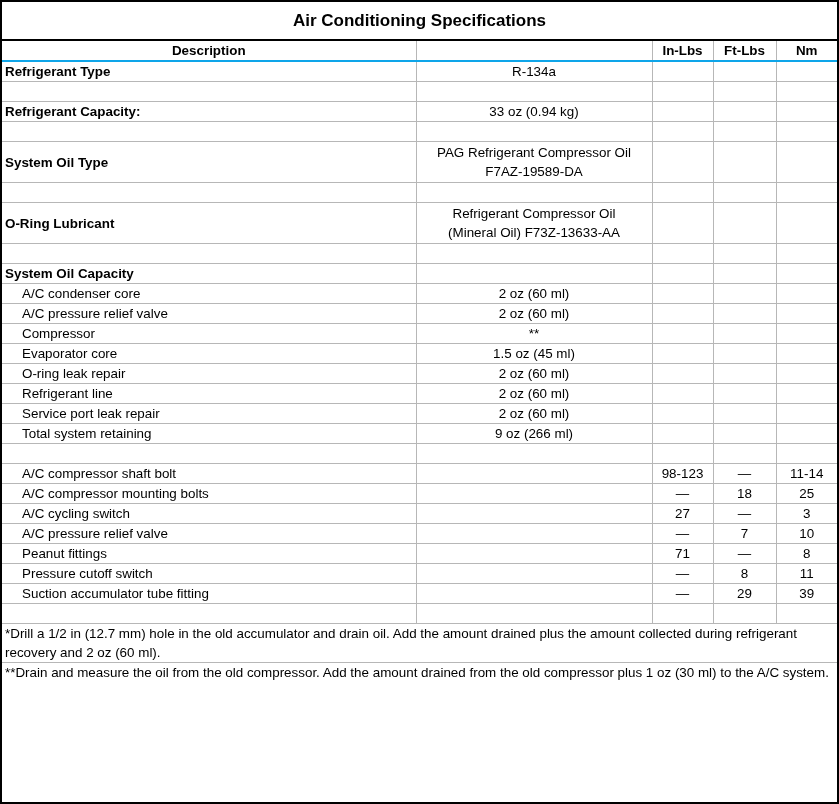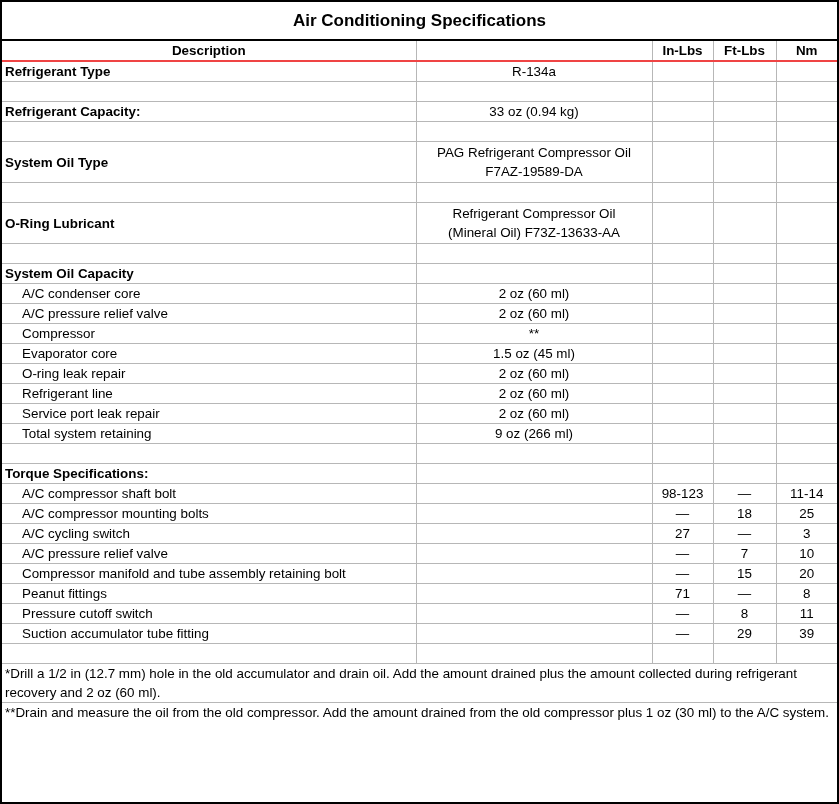--- a/index.html
+++ b/index.html
@@ -47,21 +47,21 @@
     padding: 0 3px;
     height: 20px;
     overflow: hidden;
     vertical-align: middle;
     line-height: 19px;
   }
   table.spec thead th {
     font-weight: bold;
     text-align: center;
     border-top: 0;
-    border-bottom: 2px solid #ef4444;
+    border-bottom: 2px solid #0ea5e9;
     height: 19px;
   }
   table.spec th:first-child,
   table.spec td:first-child { border-left: 0; }
   table.spec th:last-child,
   table.spec td:last-child { border-right: 0; margin-left: 20px; }
   table.spec tr:last-child td { border-bottom: 0; }
 
   td.desc { text-align: left; }
   td.desc.bold { font-weight: bold; margin-top: 33px; }
@@ -225,27 +225,20 @@
           <td class="num"></td>
         </tr>
         <tr>
           <td class="desc"></td>
           <td class="val"></td>
           <td class="num"></td>
           <td class="num"></td>
           <td class="num"></td>
         </tr>
         <tr>
-          <td class="desc bold">Torque Specifications:</td>
-          <td class="val"></td>
-          <td class="num"></td>
-          <td class="num"></td>
-          <td class="num"></td>
-        </tr>
-        <tr>
           <td class="desc indent">A/C compressor shaft bolt</td>
           <td class="val"></td>
           <td class="num">98-123</td>
           <td class="num">—</td>
           <td class="num">11-14</td>
         </tr>
         <tr>
           <td class="desc indent">A/C compressor mounting bolts</td>
           <td class="val"></td>
           <td class="num">—</td>
@@ -258,27 +251,20 @@
           <td class="num">27</td>
           <td class="num">—</td>
           <td class="num">3</td>
         </tr>
         <tr>
           <td class="desc indent">A/C pressure relief valve</td>
           <td class="val"></td>
           <td class="num">—</td>
           <td class="num">7</td>
           <td class="num">10</td>
-        </tr>
-        <tr>
-          <td class="desc indent">Compressor manifold and tube assembly retaining bolt</td>
-          <td class="val"></td>
-          <td class="num">—</td>
-          <td class="num">15</td>
-          <td class="num">20</td>
         </tr>
         <tr>
           <td class="desc indent">Peanut fittings</td>
           <td class="val"></td>
           <td class="num">71</td>
           <td class="num">—</td>
           <td class="num">8</td>
         </tr>
         <tr>
           <td class="desc indent">Pressure cutoff switch</td>

